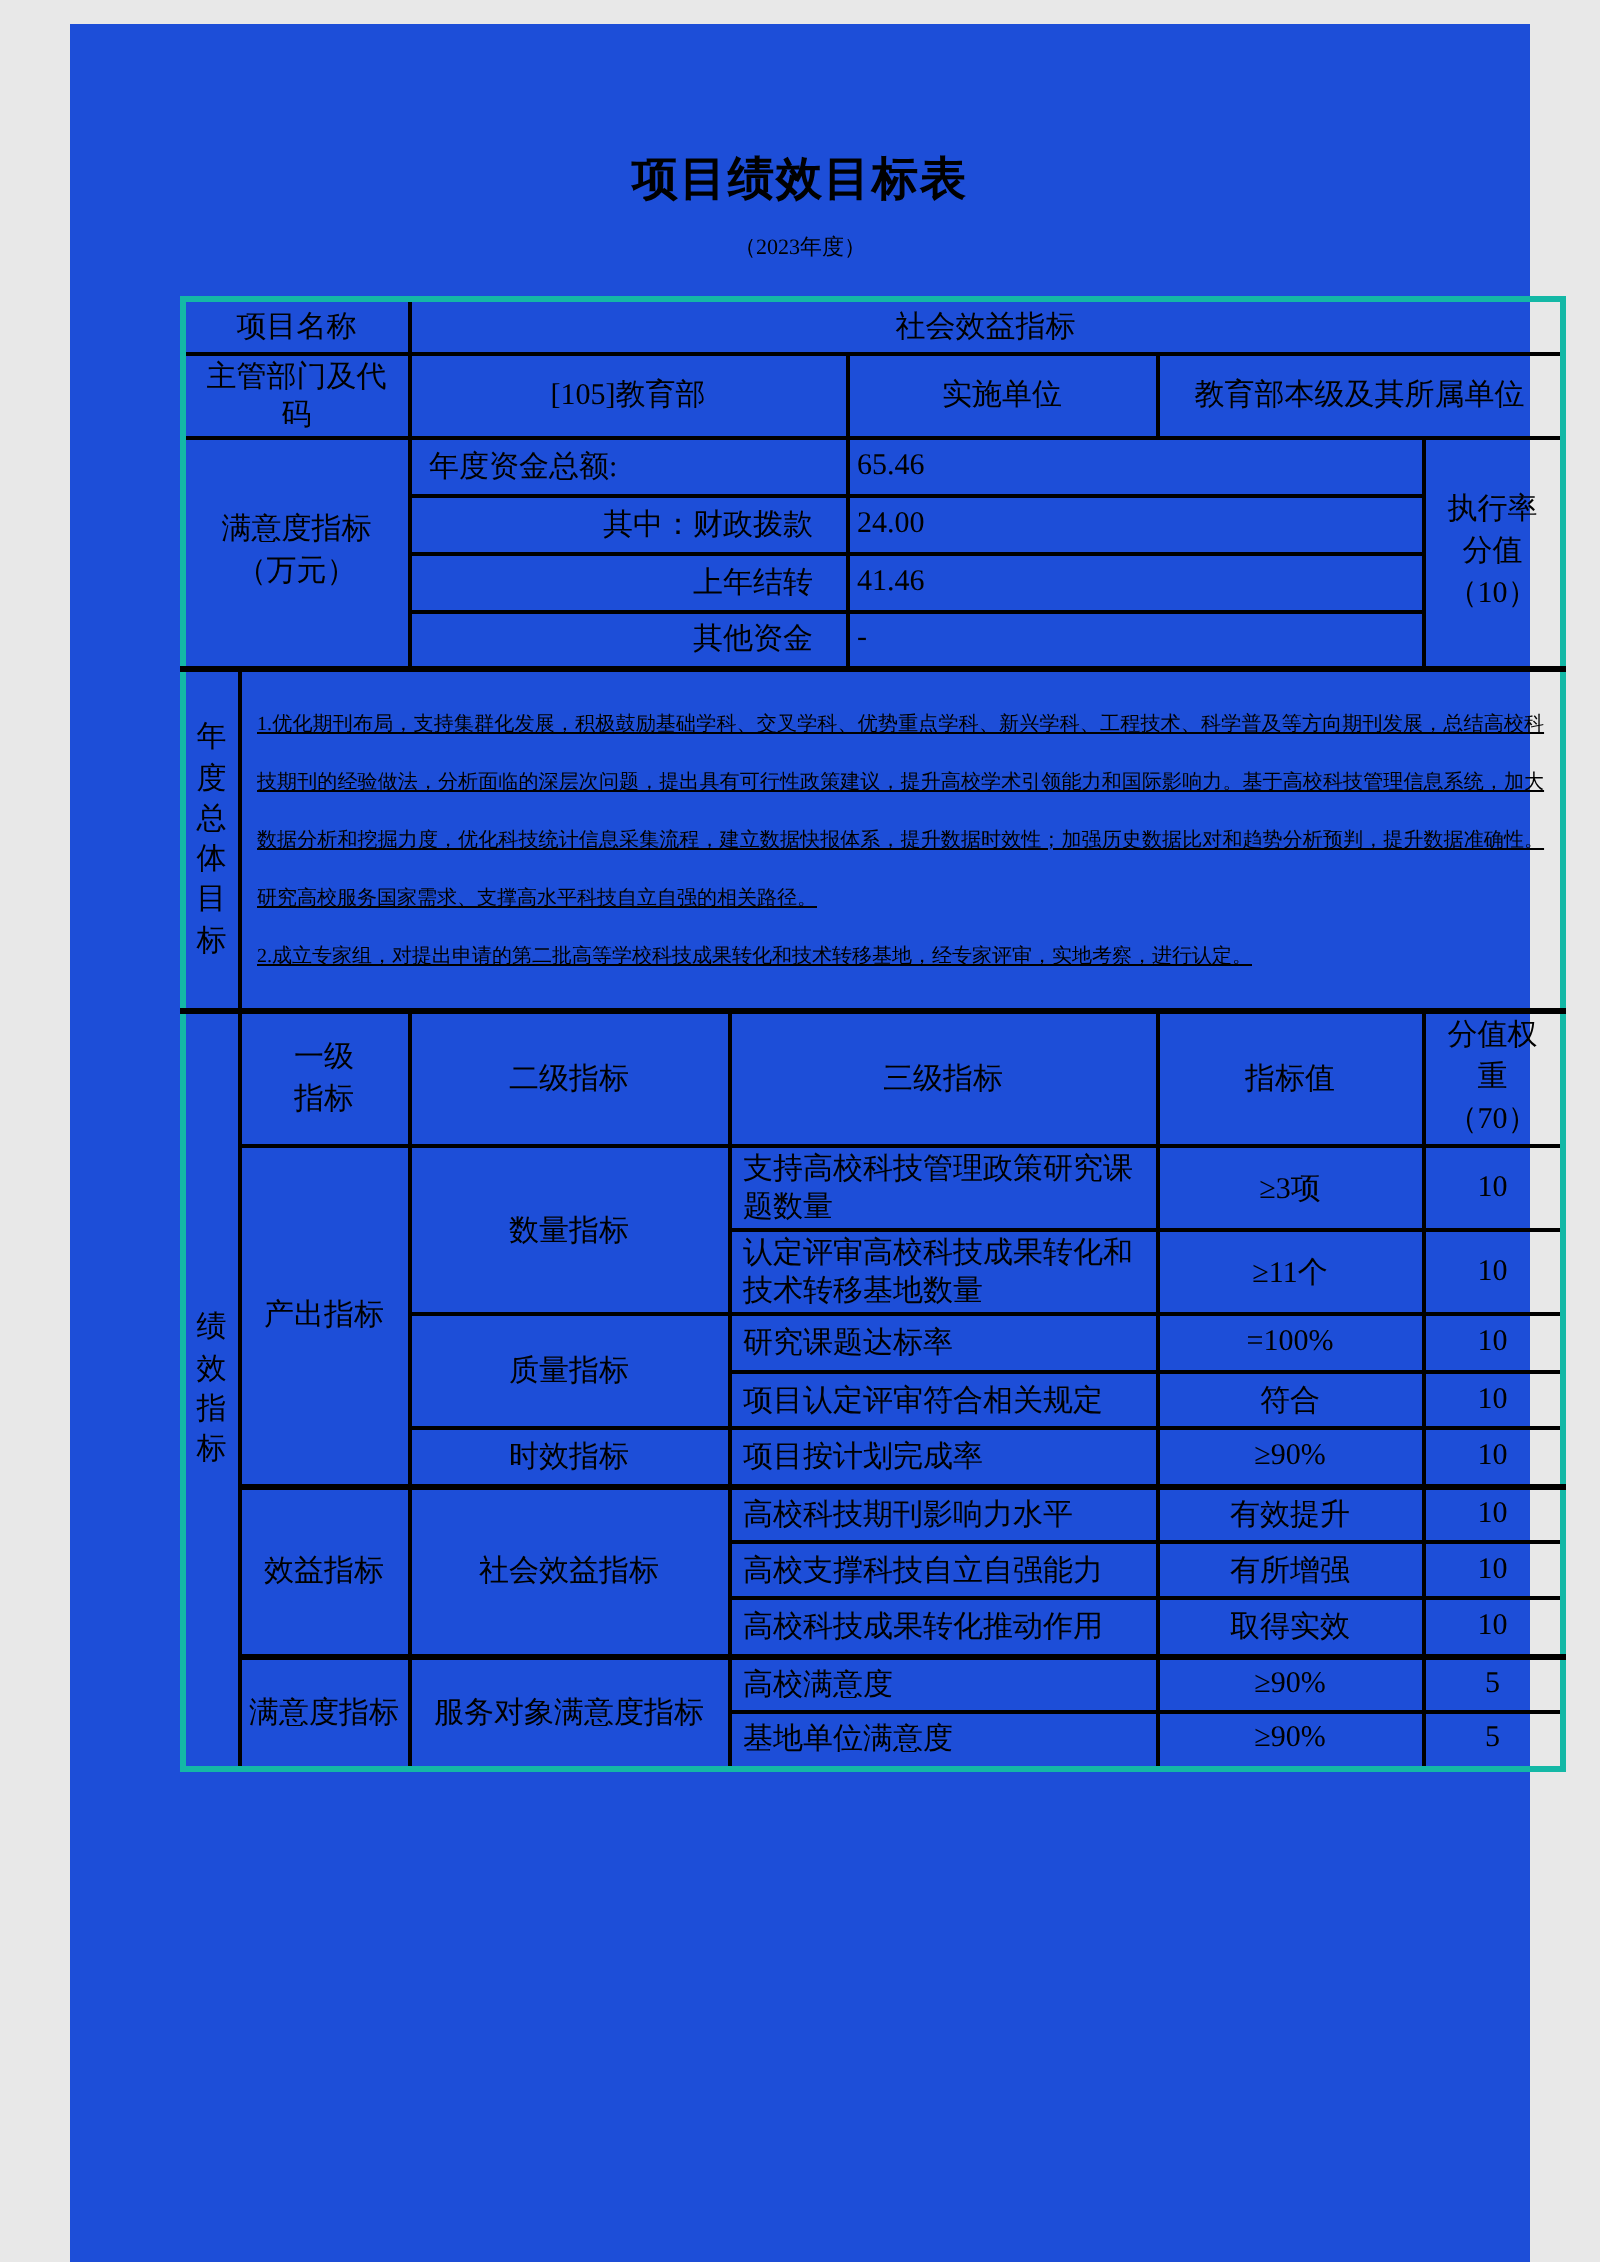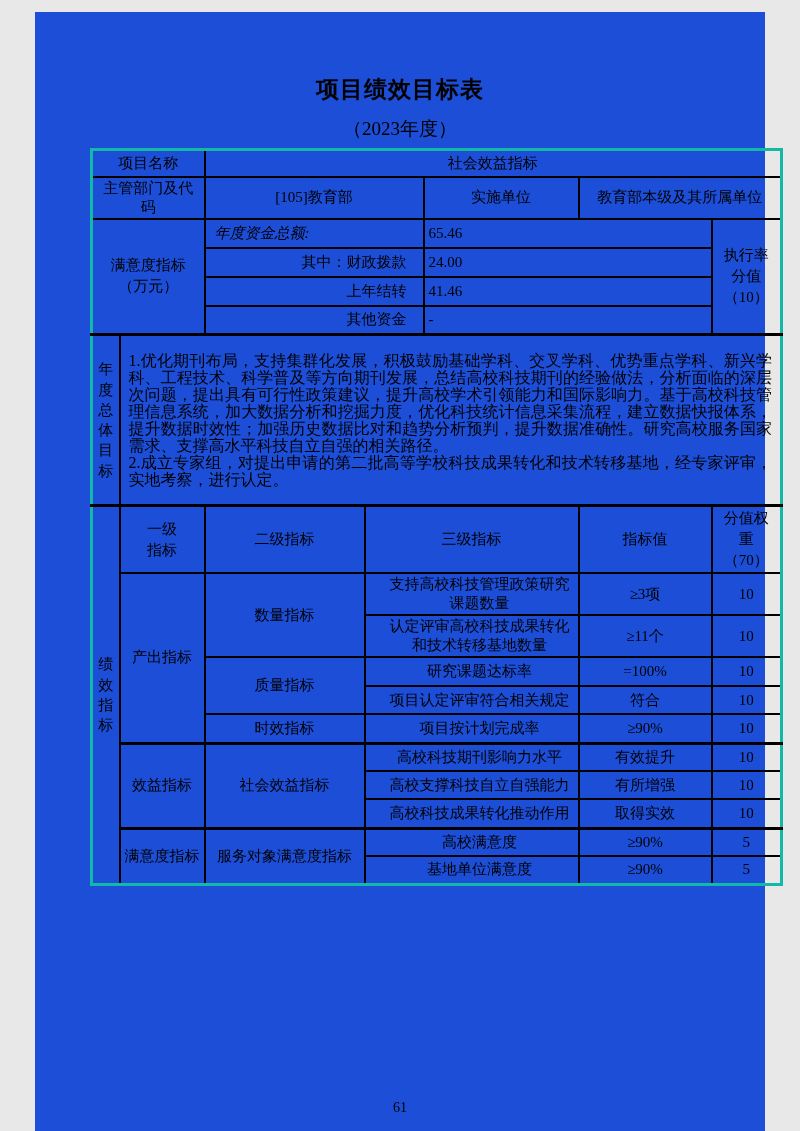--- a/index.html
+++ b/index.html
@@ -18,48 +18,49 @@
     top: 62px; left: 0; width: 100%;
     text-align: center;
     font-size: 23px;
     font-weight: bold;
     letter-spacing: 1px;
   }
   .doc-subtitle {
     position: absolute;
     top: 104px; left: 0; width: 100%;
     text-align: center;
-    font-size: 19px;
+    font-size: 11px;
   }
   table.main {
     position: absolute;
     top: 136px; left: 55px;
     width: 690px;
     border-collapse: collapse;
     table-layout: fixed;
     border: 3px solid #14b8a6;
     font-size: 15px;
   }
   td {
     border: 2px solid #000;
     text-align: center;
     vertical-align: middle;
     padding: 1px 4px;
     overflow: hidden;
   }
   .bt3 { border-top-width: 3px; }
-  .left  { text-align: center; padding-left: 20px; border-radius: 15px; }
-  .flabel-left  { text-align: left;  padding-left: 9px; font-style: italic; }
+  .left  { text-align: left; padding-left: 6px; border-radius: 15px; }
+  .flabel-left  { text-align: left;  padding-left: 9px; }
   .flabel-right { text-align: right; padding-right: 16px; }
   .num   { text-align: left; padding-right: 7px; }
   .goals-cell {
     text-align: justify;
     padding: 8px 8px 8px 8px;
-    line-height: 17px;
-    font-size: 16px;
+    line-height: 29px;
+    font-size: 10px;
+    text-decoration: underline;
   }
   .goals-cell p { text-align: justify; }
   .vcell { padding: 2px 4px; }
   .vstack {
     display: inline-block;
     width: 1.1em;
     line-height: 1.35;
     word-break: break-all;
     text-align: center;
     font-size: 15px;
@@ -214,14 +215,13 @@
       <td class="bt3">5</td>
     </tr>
     <tr style="height:28px">
       <td colspan="2" class="left">基地单位满意度</td>
       <td>≥90%</td>
       <td>5</td>
     </tr>
   </tbody>
     </table>
 
-  <div class="page-number">61</div>
 </div>
 
 </body></html>

